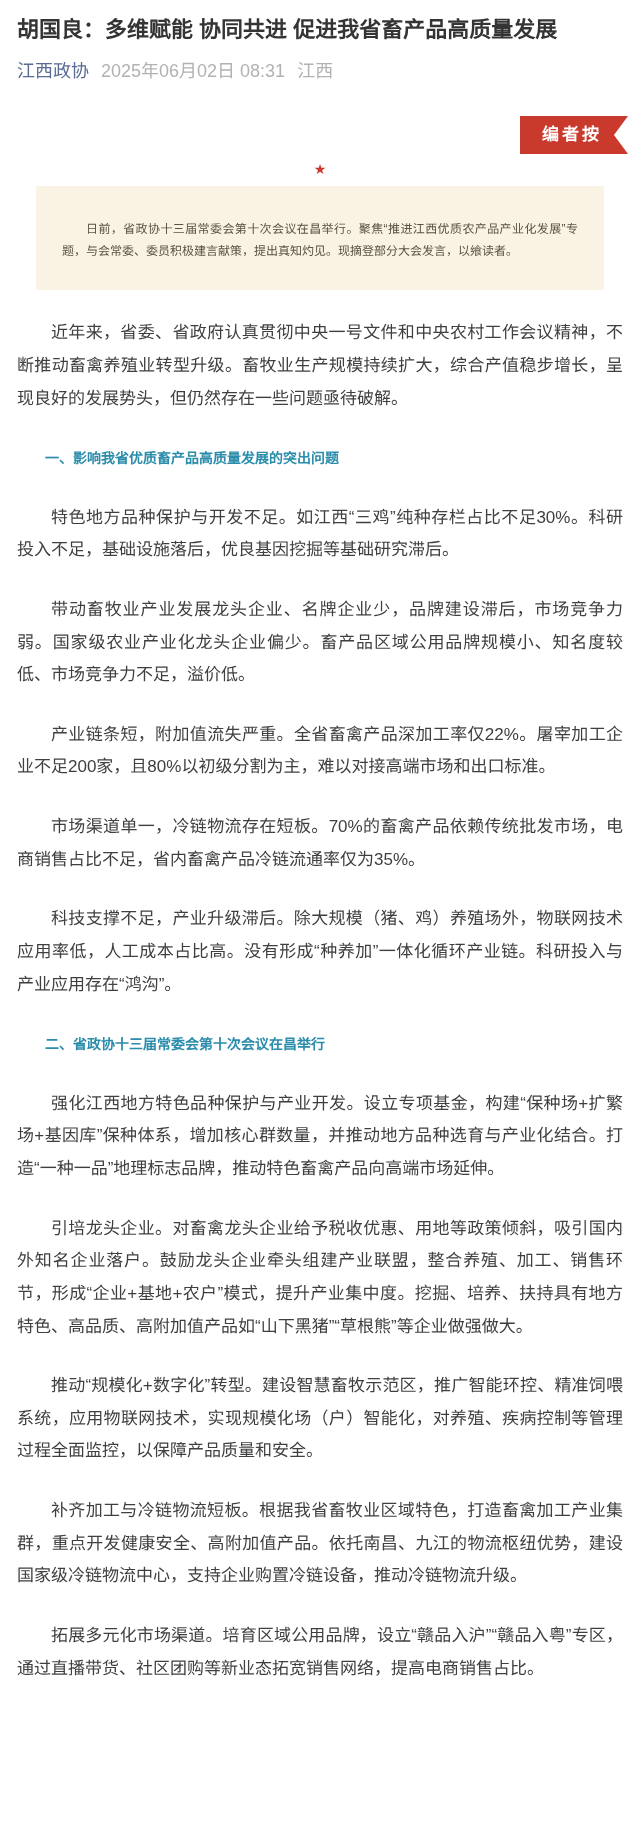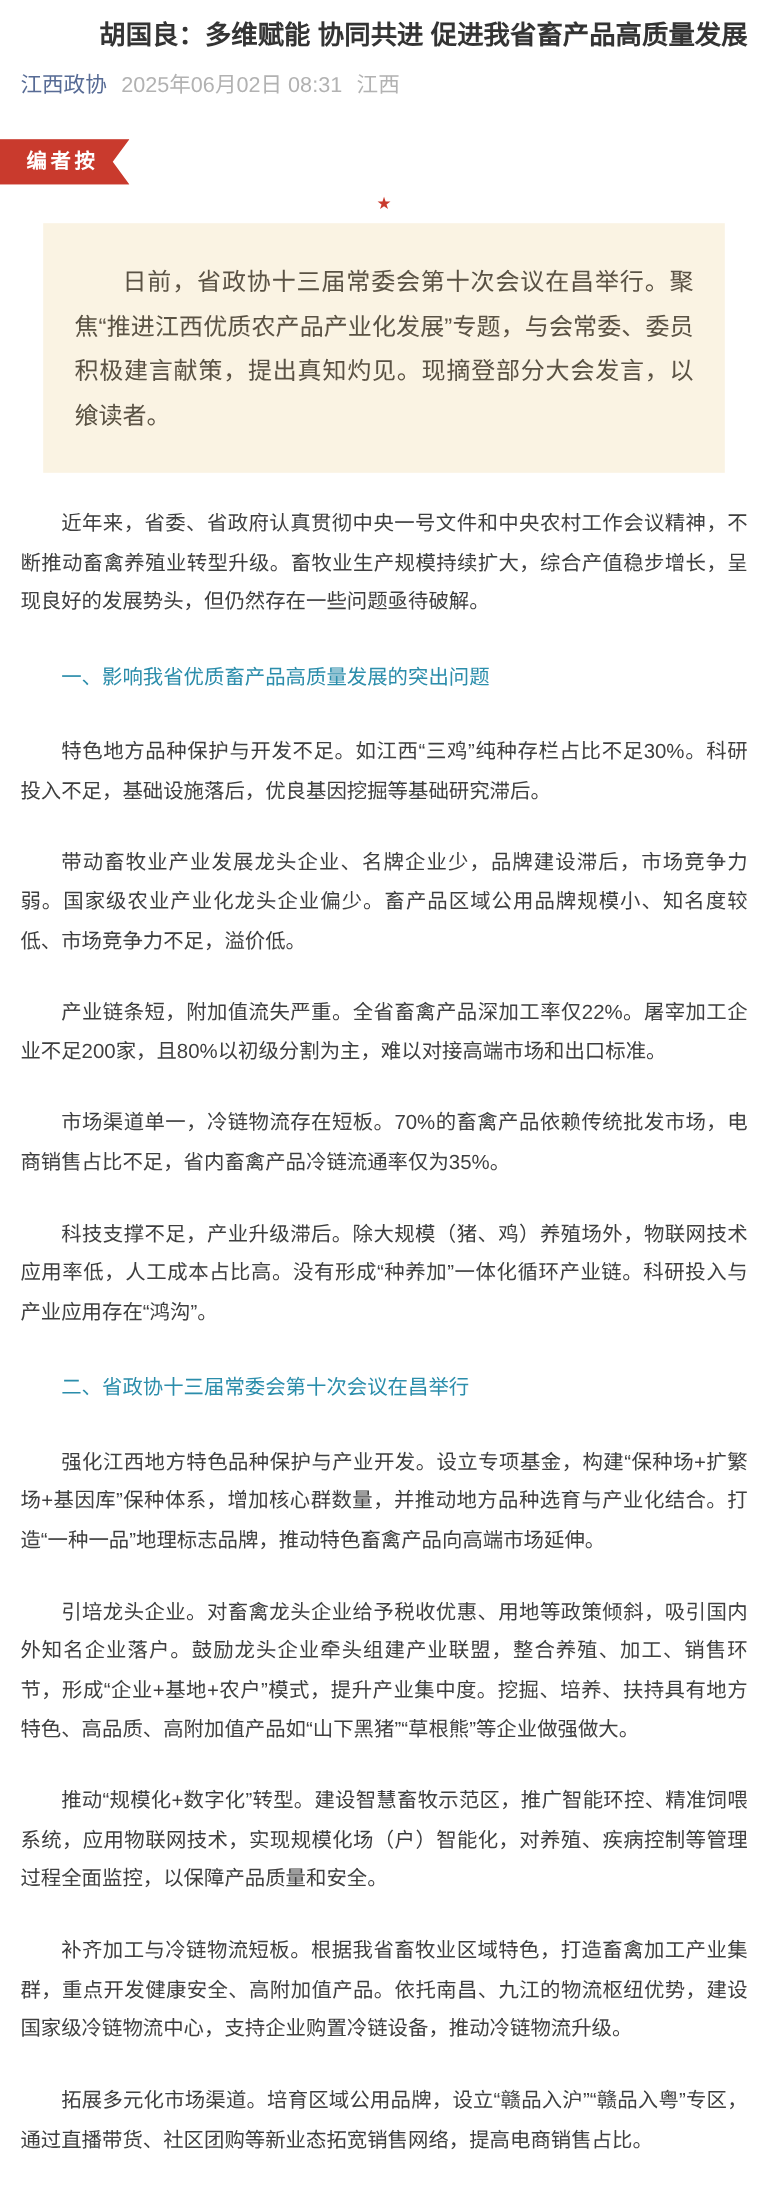--- a/index.html
+++ b/index.html
@@ -22,34 +22,33 @@
     color:var(--body-text);
   }
   .page{width:640px;min-height:1838px;background:#fff;padding-top:14px;overflow:hidden;}
 
   .title{
     font-size:22px;
     line-height:1.45;
     font-weight:bold;
     color:#343434;
     margin:0 17px 10px 17px;
-    text-align:right;
   }
   .meta{
     margin:0 17px 34px 17px;
     font-size:18px;
     display:flex;
     align-items:center;
     gap:12px;
     white-space:nowrap;
   }
   .meta .account{color:var(--link-blue);text-decoration:none;cursor:pointer;}
   .meta .time,.meta .loc{color:var(--meta-gray);text-align:center;}
 
-  .banner-wrap{text-align:left;margin:26px 0 0 0;}
+  .banner-wrap{text-align:right;margin:26px 12px 0 0;}
   .ribbon{
     display:inline-block;
     background:var(--accent-red);
     color:#fff;
     font-size:17px;
     font-weight:bold;
     letter-spacing:3px;
     line-height:38px;
     height:38px;
     padding:0 26px 0 22px;
@@ -62,40 +61,40 @@
     line-height:1;
     margin:8px 0 10px 0;
   }
 
   .note-box{
     margin:0 36px;
     background:var(--note-bg);
     padding:32px 26px 28px 26px;
   }
   .note-box p{
-    font-size:20px;
+    font-size:12px;
     line-height:1.85;
     color:var(--note-text);
     text-indent:2em;
     text-align:justify;
   }
 
   .body-wrap{margin:6px 17px 0 17px;}
   .para{
     font-size:17px;
     line-height:1.92;
     color:var(--body-text);
     text-indent:2em;
     text-align:justify;
     margin:27px 0;
   }
   .section-heading{
-    font-size:17px;
+    font-size:14px;
     line-height:1.9;
-    font-weight:normal;
+    font-weight:bold;
     color:var(--heading-teal);
     text-indent:2em;
     margin:30px 0;
   }
 </style>
 </head>
 <body>
 
 <div class="page">
 

